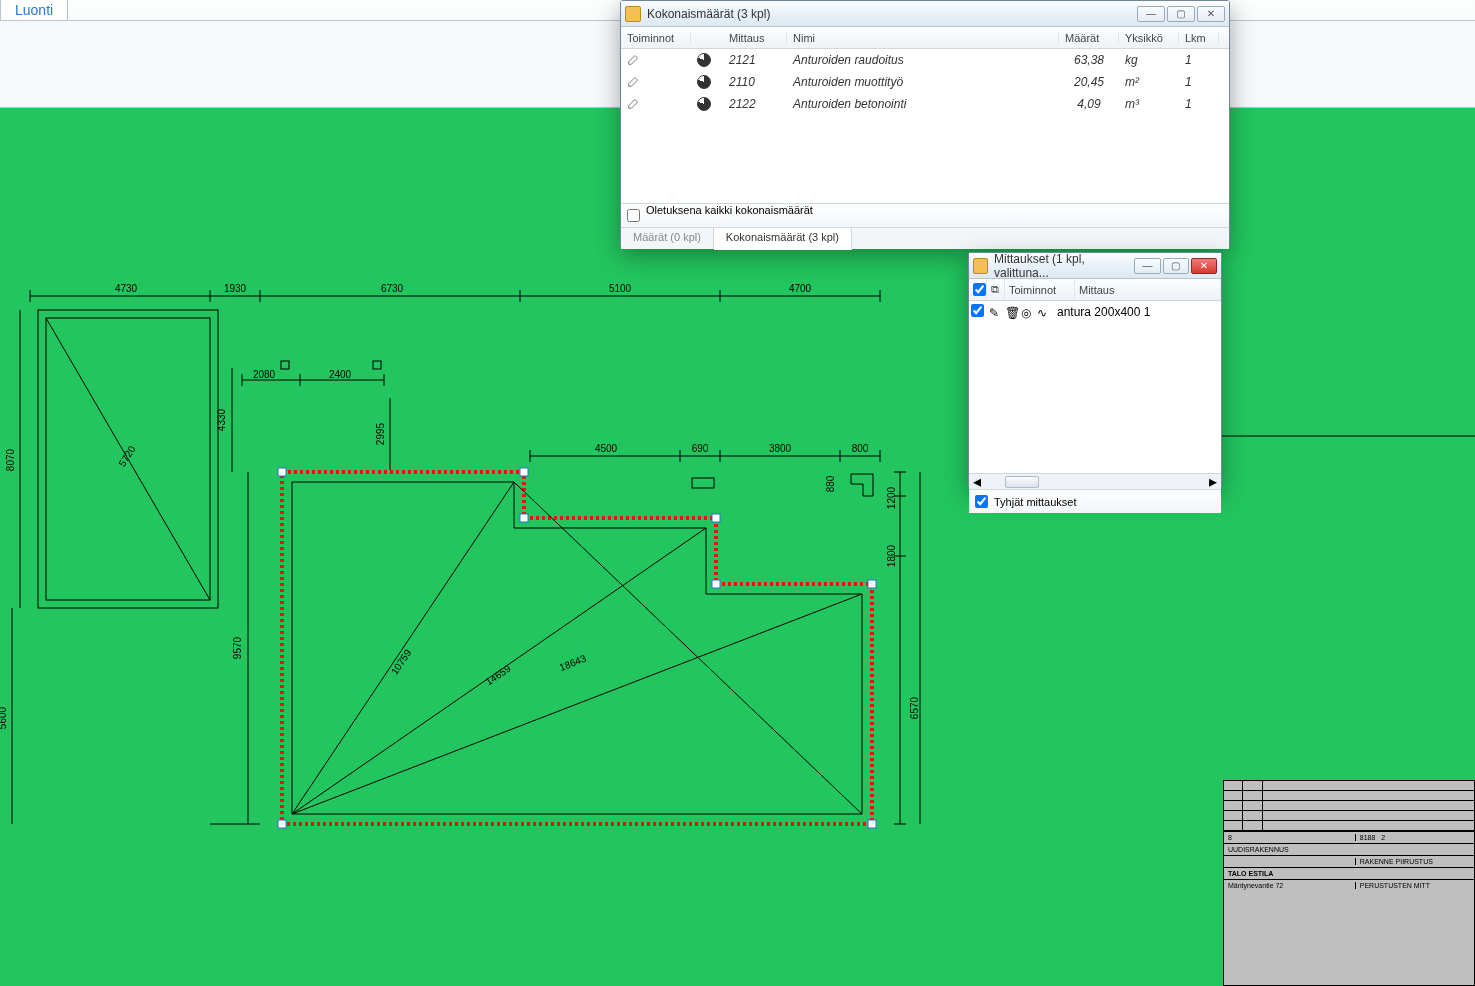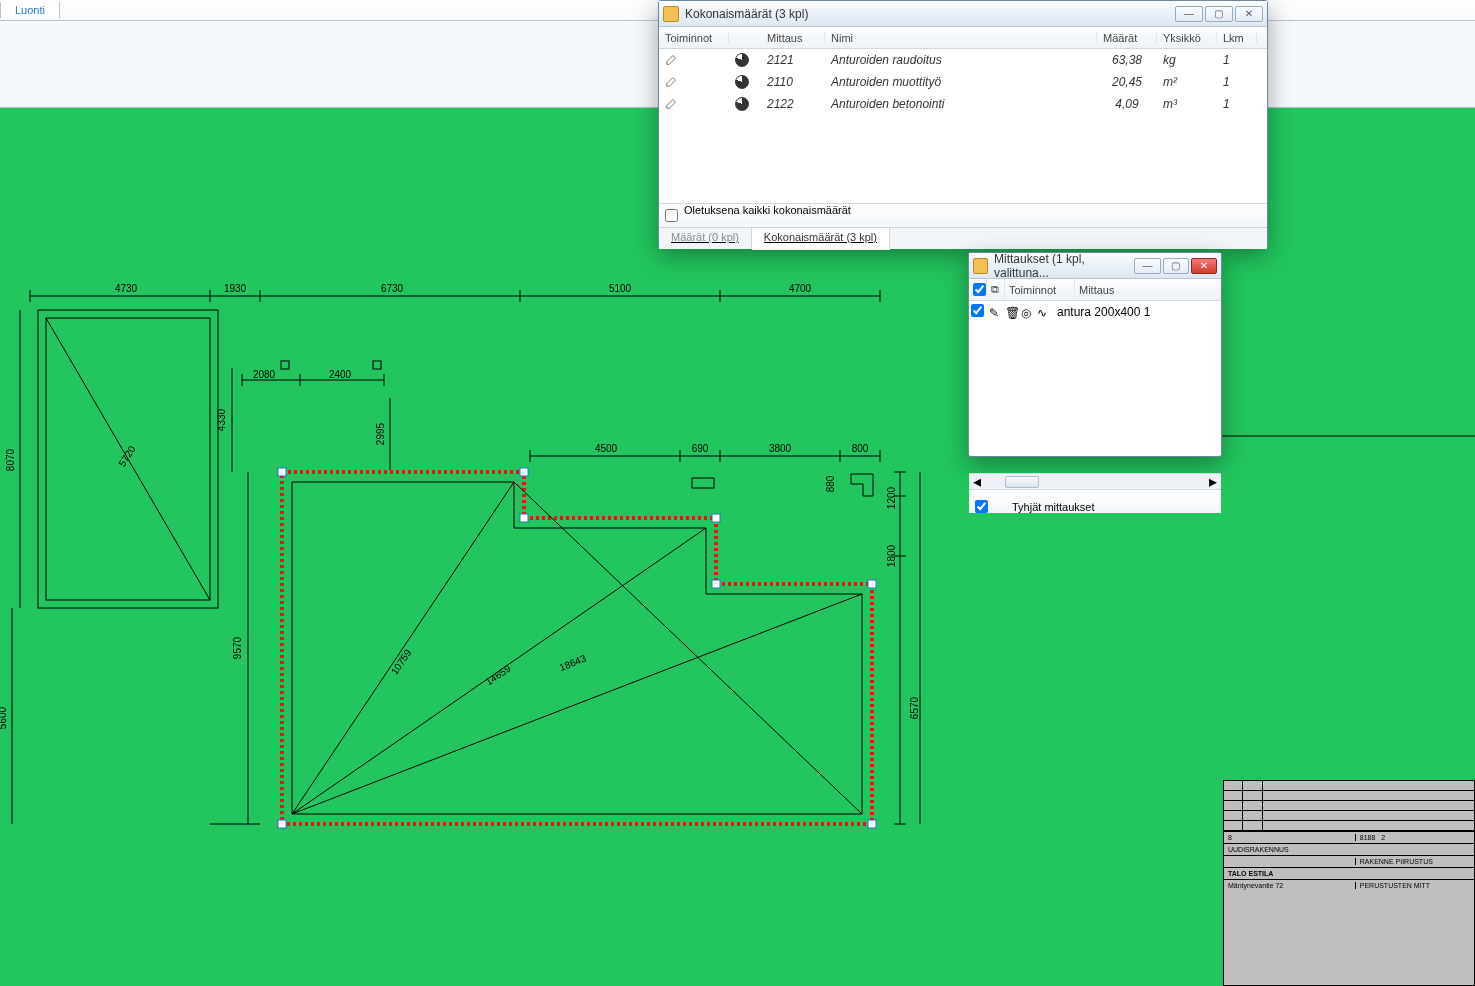--- a/index.html
+++ b/index.html
@@ -1,57 +1,57 @@
 <!DOCTYPE html>
 <html><head>
 <meta charset="utf-8">
 <style>
 * { box-sizing: border-box; margin: 0; padding: 0; font-family: "Segoe UI", Tahoma, sans-serif; }
 html, body { width: 1475px; height: 986px; overflow: hidden; background: #bfbfbf; }
 .top-ribbon { position: absolute; top: 0; left: 0; right: 0; height: 108px; background: linear-gradient(#fdfefe,#f3f7fa 40%,#edf3f7); border-bottom: 1px solid #b8c4d0; }
 .tab-strip { height: 20px; }
-.tab { display: inline-block; padding: 2px 14px; font-size: 11px; color: #2a78c8; background: #fff; border: 1px solid #b8c4d0; border-top: none; border-bottom: none; }
+.tab { display: inline-block; padding: 2px 14px; font-size: 14px; color: #2a78c8; background: #fff; border: 1px solid #b8c4d0; border-top: none; border-bottom: none; }
 .ribbon-body { height: 86px; background: #f5f9fc; border-top: 1px solid #b8c4d0; }
 .canvas { position: absolute; top: 108px; left: 0; right: 0; bottom: 0; background: #22c55e; }
 
 
 .win { position: absolute; background: #fff; box-shadow: 0 8px 24px rgba(0,0,0,.35); border: 1px solid #6d879b; border-radius: 3px; }
 .win-titlebar { height: 26px; background: linear-gradient(#fefefe,#eaf2f9 45%,#dde8f2); border-bottom: 1px solid #b8c4d0; display: flex; align-items: center; padding: 0 4px; font-size: 12px; color: #333; }
 .win-titlebar .icon-slot { width: 16px; height: 16px; background: #f4c056; border: 1px solid #b88c1c; border-radius: 2px; margin-right: 6px; }
 .win-titlebar .spacer { flex: 1; }
 .win-ctrl { width: 28px; height: 16px; margin-left: 2px; border: 1px solid #9aaabd; border-radius: 2px; background: linear-gradient(#fafcfe,#e3ecf4); display: flex; align-items: center; justify-content: center; font-size: 10px; color: #556; }
 .win-ctrl.close { background: linear-gradient(#f37a7a,#d23a2d); color: #fff; border-color: #8a2a22; }
 
 
-#kokowin { left: 658px; top: 0; width: 610px; height: 248px; }
+#kokowin { left: 620px; top: 0; width: 610px; height: 248px; }
 #kokowin .grid { height: 176px; overflow: auto; font-size: 12px; color: #333; }
 .grid-head, .grid-row { display: grid; grid-template-columns: 70px 32px 64px 272px 60px 60px 40px; align-items: center; }
 .grid-head { height: 22px; border-bottom: 1px solid #d0d8df; background: linear-gradient(#fcfdfe,#eef3f7); font-size: 11px; color: #444; }
 .grid-head > div { padding: 0 6px; border-right: 1px solid #e1e7ec; white-space: nowrap; }
 .grid-row { height: 22px; }
 .grid-row > div { padding: 0 6px; white-space: nowrap; font-style: italic; }
 .pencil { width: 14px; height: 14px; }
 .pie { width: 14px; height: 14px; border-radius: 50%; background: conic-gradient(#333 0 290deg,#fff 290deg 360deg); border: 1px solid #333; }
 .bottom-bar { height: 24px; border-top: 1px solid #d0d8df; display: flex; padding: 0 6px; font-size: 11px; background: linear-gradient(#fefefe,#f2f6f9); }
 .bottom-bar input[type=checkbox] { margin-right: 6px; }
-.tabstrip2 { height: 22px; display: flex; border-top: 1px solid #d0d8df; background: #f3f6f9; font-size: 11px; text-decoration: underline; }
+.tabstrip2 { height: 22px; display: flex; border-top: 1px solid #d0d8df; background: #f3f6f9; font-size: 11px; }
 .tabstrip2 .t2 { padding: 3px 12px; border-right: 1px solid #d0d8df; color: #888; }
 .tabstrip2 .t2.active { background: #fff; color: #333; border-bottom: 2px solid #fff; margin-bottom: -1px; }
 
 
-#mittwin { left: 968px; top: 252px; width: 254px; height: 205px; }
+#mittwin { left: 968px; top: 252px; width: 254px; height: 236px; }
 #mittwin .toolbar { height: 22px; background: linear-gradient(#fcfdfe,#eef3f7); border-bottom: 1px solid #d0d8df; display: grid; grid-template-columns: 18px 18px 70px 1fr; align-items: center; font-size: 11px; color: #444; }
 #mittwin .toolbar > div { padding: 0 4px; border-right: 1px solid #e1e7ec; height: 100%; display: flex; align-items: center; }
 #mittwin .list { height: 172px; overflow: auto; font-size: 12px; }
 #mittwin .list-row { display: grid; grid-template-columns: 18px 70px 1fr; align-items: center; height: 22px; }
 #mittwin .list-row .icons { display: flex; gap: 4px; padding-left: 2px; }
 #mittwin .list-row .icons svg, #mittwin .list-row .icons span { width: 12px; height: 12px; }
 #mittwin .scroll-h { height: 16px; border-top: 1px solid #d0d8df; background: #eef2f6; display: flex; align-items: center; }
 #mittwin .scroll-h .thumb { width: 34px; height: 12px; background: linear-gradient(#fafcfe,#dbe4ec); border: 1px solid #aebccb; border-radius: 2px; margin-left: 20px; }
-#mittwin .footer { height: 24px; border-top: 1px solid #d0d8df; display: flex; align-items: flex-end; padding: 0 6px; font-size: 11px; background: linear-gradient(#fefefe,#f2f6f9); gap: 18px; }
+#mittwin .footer { height: 24px; border-top: 1px solid #d0d8df; display: flex; align-items: center; padding: 0 6px; font-size: 11px; background: linear-gradient(#fefefe,#f2f6f9); }
 #mittwin .footer input { margin-right: 6px; }
 
 
 #drawing { position: absolute; left: 0; top: 0; }
 
 
 .titleblock { position: absolute; right: 0; bottom: 0; width: 252px; height: 206px; border: 1px solid #000; background: #bfbfbf; font-size: 7px; color: #000; }
 .titleblock .tb-grid { position: absolute; left: 0; top: 0; right: 0; height: 50px; }
 .titleblock .tb-grid .r { position: absolute; left: 0; right: 0; height: 10px; border-bottom: 1px solid #000; }
 .titleblock .tb-grid .r.v::before, .titleblock .tb-grid .r.v::after { content:""; position:absolute; top:0; bottom:0; border-left:1px solid #000; }

